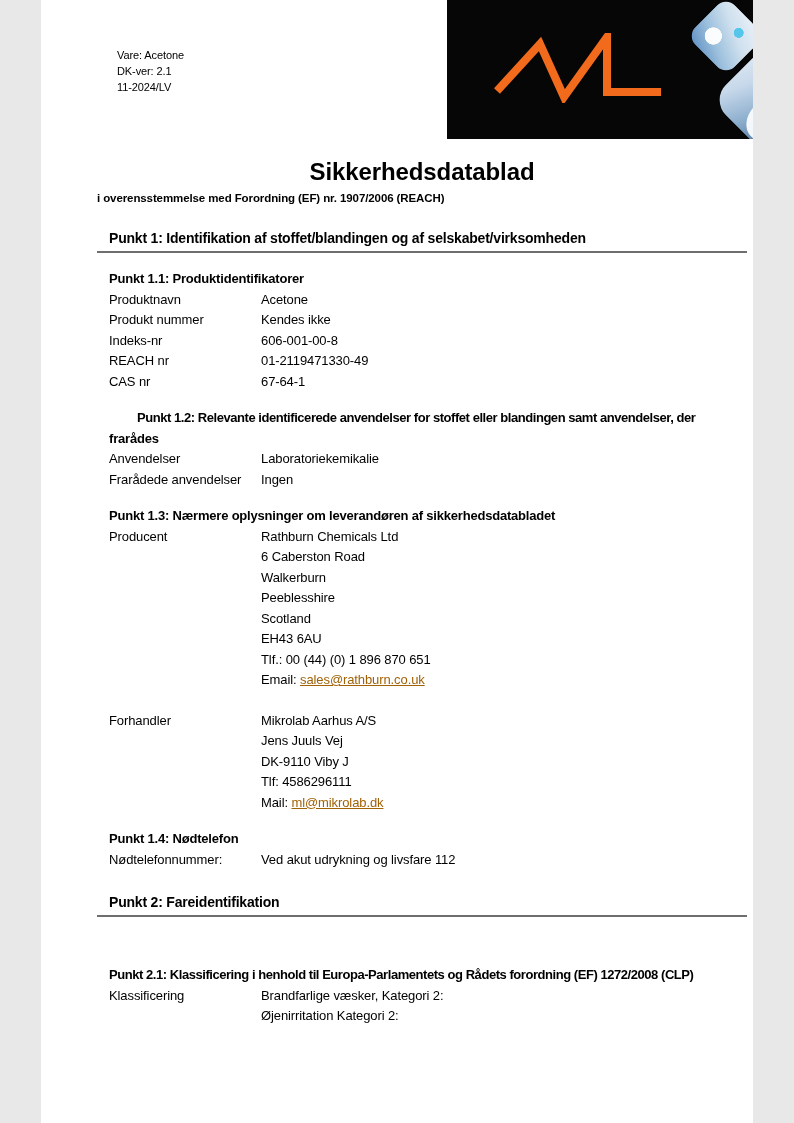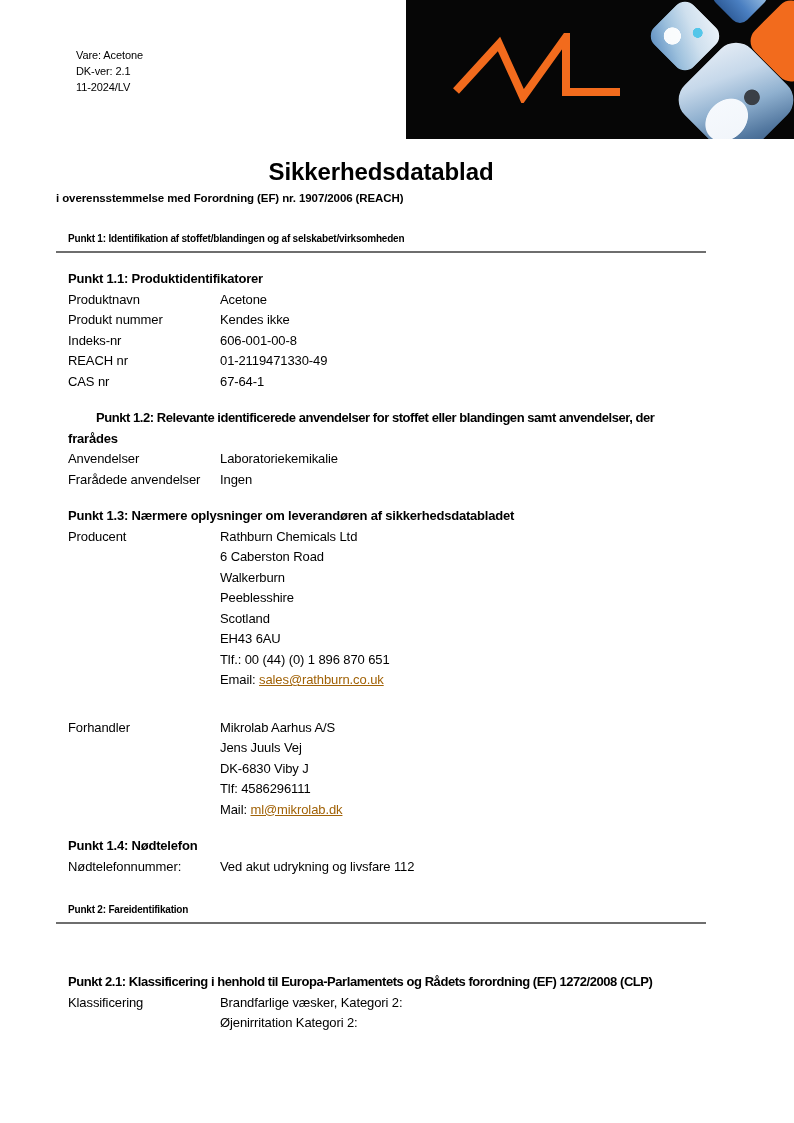--- a/index.html
+++ b/index.html
@@ -1,17 +1,17 @@
 <!DOCTYPE html>
 <html><head>
 <meta charset="utf-8">
 <style>
   html,body { margin:0; padding:0; background:#e8e8e8; }
   .page {
-    position:relative; width:794px; height:1123px; margin:0 auto;
+    position:relative; width:712px; height:1123px; margin:0 auto;
     background:#ffffff; overflow:hidden;
     font-family:"Liberation Sans", sans-serif; color:#000000;
     letter-spacing:-0.1px;
   }
 
   
   .corner { position:absolute; left:76px; top:47px; font-size:11px; line-height:16px; }
 
   
   .banner { position:absolute; left:406px; top:0; width:388px; height:139px; background:#060606; overflow:hidden; }
@@ -29,30 +29,30 @@
         background:
           radial-gradient(ellipse at 58% 72%, rgba(250,252,255,0.95) 0 24%, rgba(250,252,255,0) 25%),
           radial-gradient(circle at 60% 36%, #3a3f46 0 9%, rgba(58,63,70,0) 10%),
           linear-gradient(115deg,#e7eef6 0%,#c6d8ea 30%,#8fb0cf 55%,#52779f 80%,#33527a 100%); }
 
   
   .main { position:absolute; left:56px; top:139px; width:650px; }
   .title { margin:18px 0 0 0; text-align:center; font-size:24px; line-height:30px; font-weight:bold; }
   .subtitle { margin-top:4px; font-size:11.5px; line-height:15px; font-weight:bold; }
 
-  .sec-head { margin-top:24px; font-size:10px; line-height:17px; font-weight:bold;
+  .sec-head { margin-top:24px; font-size:14px; line-height:17px; font-weight:bold;
               letter-spacing:-0.2px; padding:0 0 4px 12px; border-bottom:2px solid #6e6e6e; }
   .sub-head { margin-top:16px; padding-left:12px; font-size:13px; line-height:20.5px;
               font-weight:bold; letter-spacing:-0.2px; }
   .nowrap { white-space:nowrap; letter-spacing:-0.45px;margin-left:28px; }
   .tight  { white-space:nowrap; letter-spacing:-0.45px;margin-top:48px; }
 
   .rows { font-size:14px; }
   .row { display:flex; padding-left:12px; line-height:20.5px; font-size:13px; }
-  .row.spaced { margin-top:27px; }
+  .row.spaced { margin-top:20px; }
   .lbl { width:152px; flex:none; }
   .val { flex:1; }
   .val div { line-height:20.5px; }
 
   a.link { color:#a16207; text-decoration:underline; }
 </style>
 </head>
 <body>
 
 <div class="page">
@@ -133,21 +133,21 @@
         <div>
           <span>Email: </span><a href="#" class="link">sales@rathburn.co.uk</a>
         </div>
       </div>
     </div>
     <div class="row spaced">
       <div class="lbl">Forhandler</div>
       <div class="val">
         <div>Mikrolab Aarhus A/S</div>
         <div>Jens Juuls Vej</div>
-        <div>DK-6830 Viby J</div>
+        <div>DK-9110 Viby J</div>
         <div>Tlf: 4586296111</div>
         <div>
           <span>Mail: </span><a href="#" class="link">ml@mikrolab.dk</a>
         </div>
       </div>
     </div>
 
     <div class="sub-head">Punkt 1.4: Nødtelefon</div>
     <div class="row">
       <div class="lbl">Nødtelefonnummer:</div>

